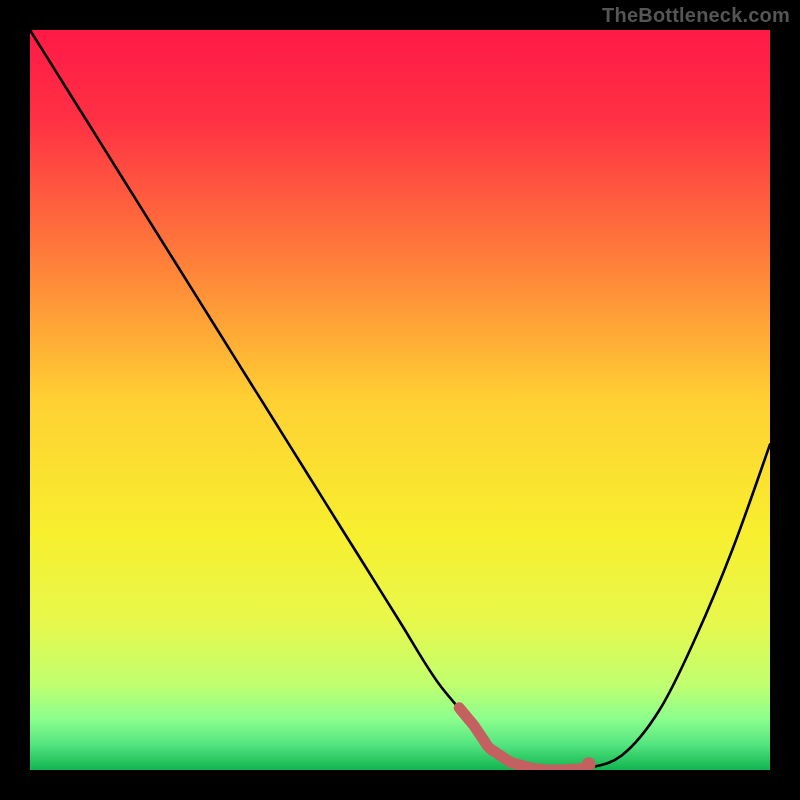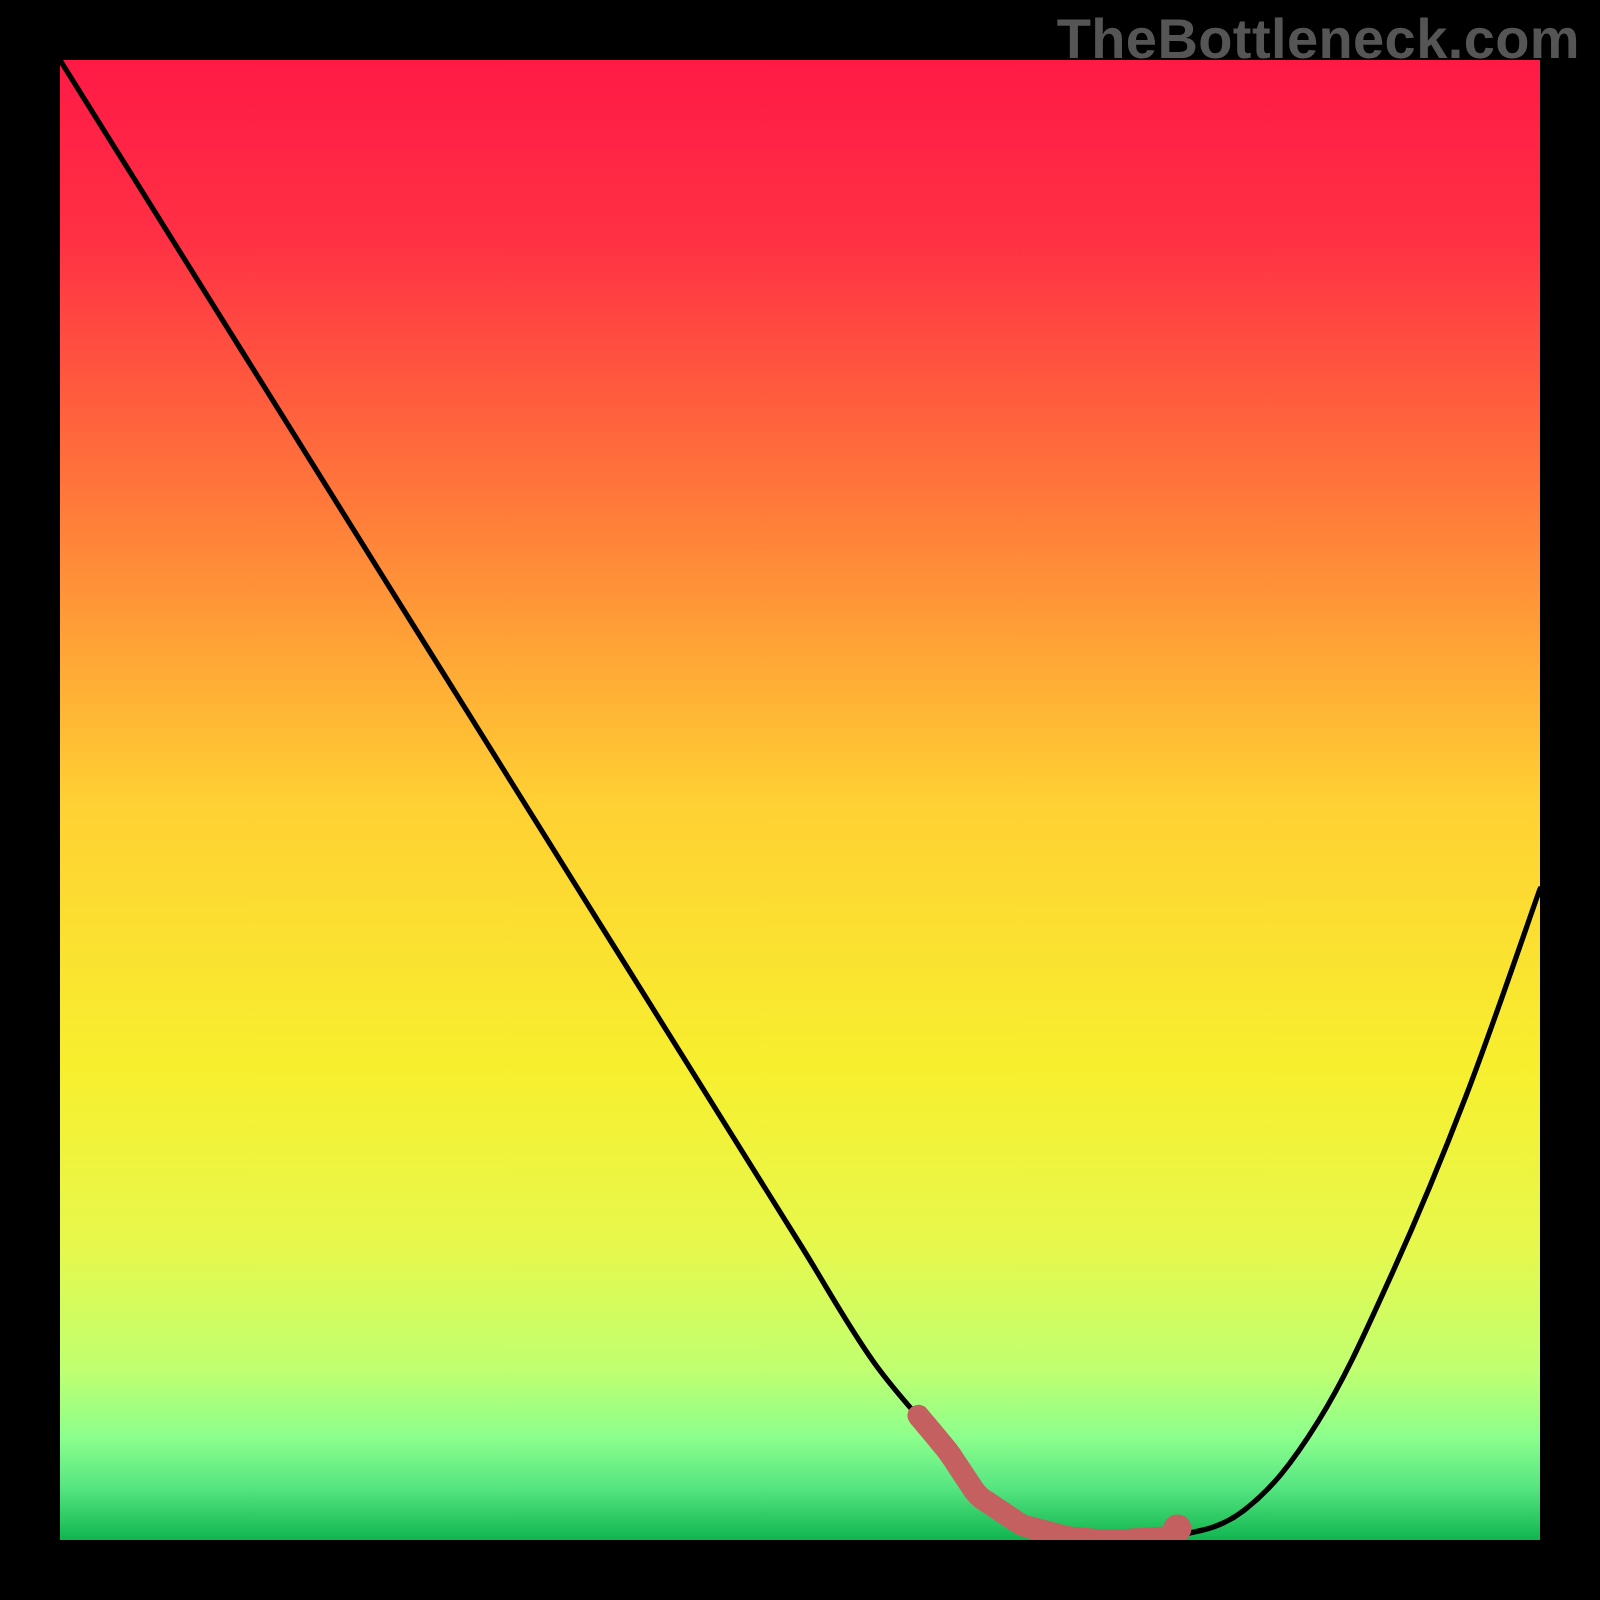--- a/index.html
+++ b/index.html
@@ -15,21 +15,21 @@
     position: relative;
     width: 800px;
     height: 800px;
     background: #000;
   }
   .watermark {
     position: absolute;
     top: 4px;
     right: 10px;
     color: #555;
-    font-size: 28px;
+    font-size: 20px;
     font-weight: bold;
     letter-spacing: 0.2px;
     z-index: 50;
   }
   .plot {
     position: absolute;
     left: 30px;
     top: 30px;
     width: 740px;
     height: 740px;

